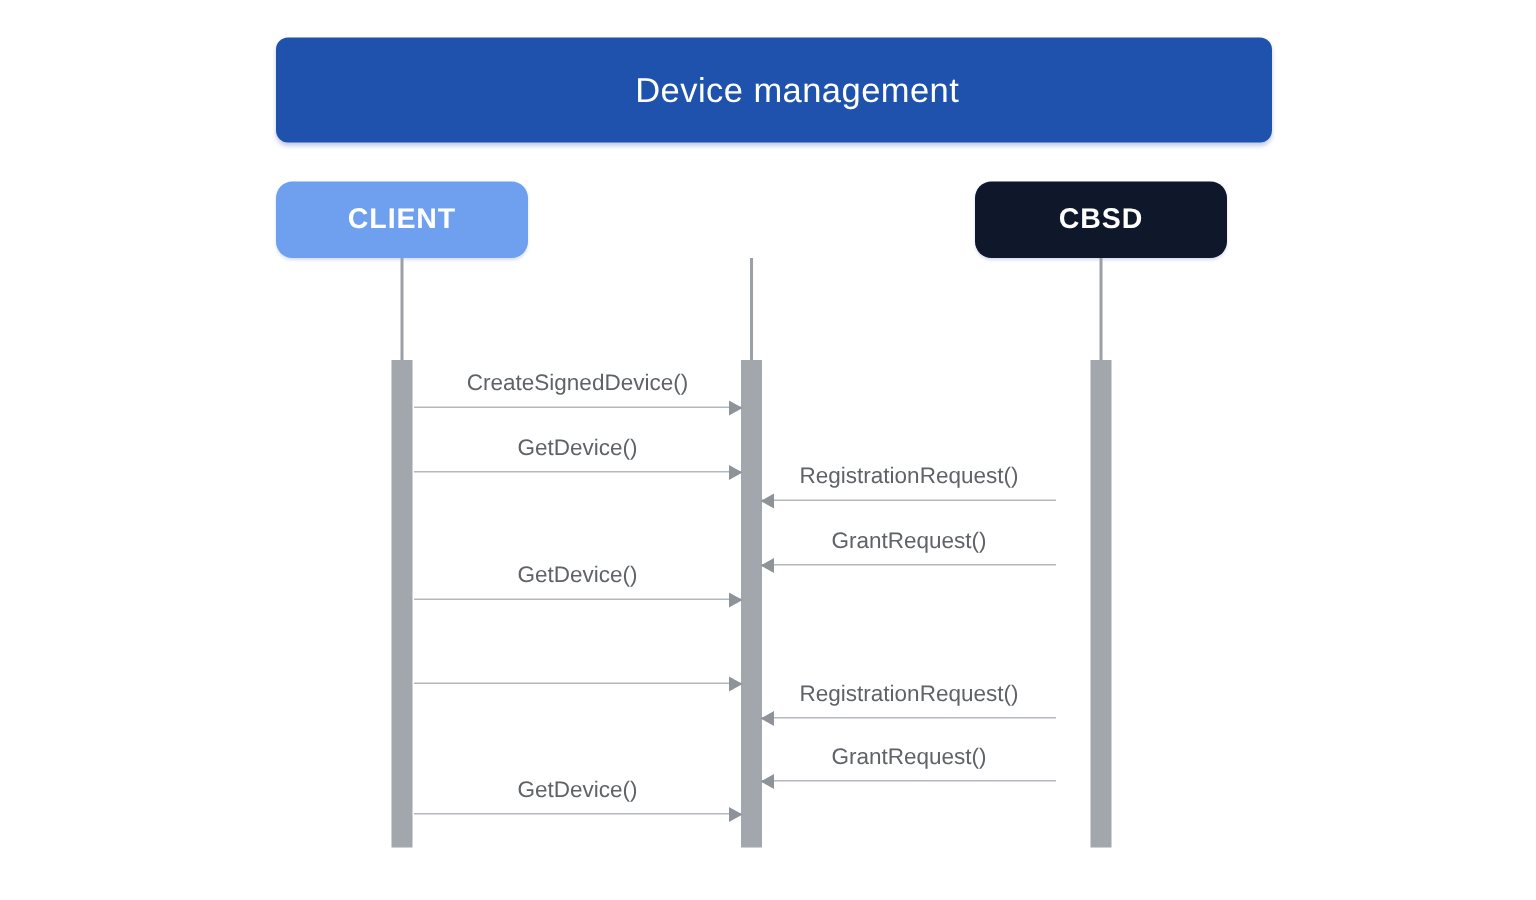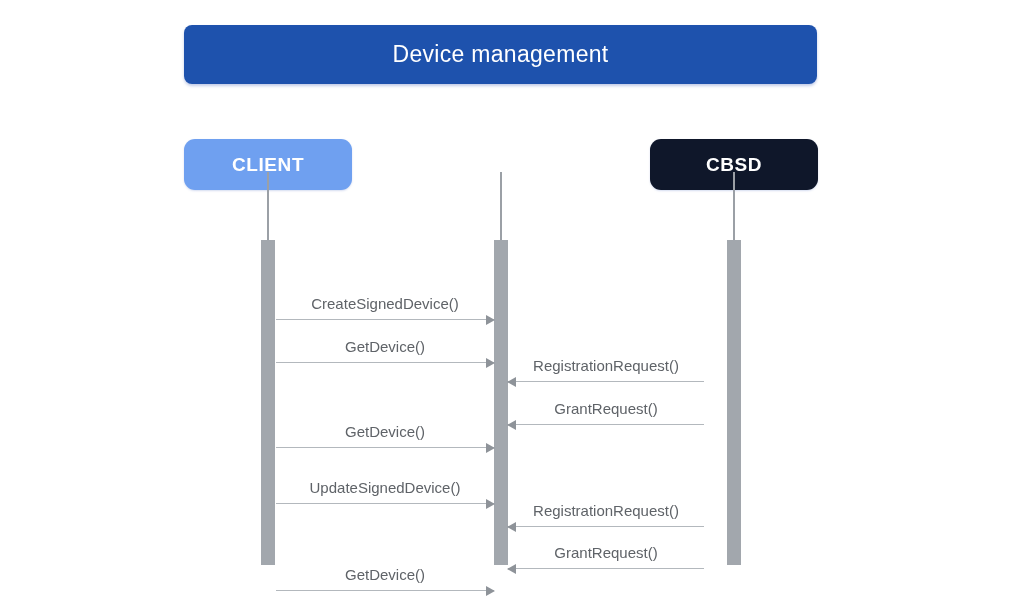--- a/index.html
+++ b/index.html
@@ -1,53 +1,53 @@
 <!DOCTYPE html>
 <html><head>
 <meta charset="utf-8">
 <style>
   html,body{margin:0;padding:0;background:#ffffff;}
   body{font-family:"Liberation Sans","DejaVu Sans",sans-serif;}
   #canvas{position:relative;width:1024px;height:600px;background:#ffffff;overflow:hidden;}
 
   
   .title-banner{
-    position:absolute;left:184px;top:25px;width:633px;height:59px;
+    position:absolute;left:184px;top:25px;width:633px;height:70px;
     background:#1e52ad;border-radius:8px;
     display:flex;align-items:center;justify-content:center;
     color:#ffffff;font-size:23px;font-weight:500;letter-spacing:0.3px;
     box-shadow:0 2px 3px rgba(80,110,190,0.35);
+    padding-left:31px;
   }
 
   
   .actor-box{
     position:absolute;top:121px;height:51px;width:168px;
     border-radius:11px;display:flex;align-items:center;justify-content:center;
     color:#ffffff;font-size:19px;font-weight:700;letter-spacing:0.6px;
     box-shadow:0 1px 2px rgba(90,120,200,0.25);
-    margin-top:18px;
   }
   .actor-client{left:184px;background:#6fa0f0;}
   .actor-sas{left:418px;background:#1d55b2;}
   .actor-cbsd{left:650px;background:#0f172a;}
 
   
   .lifeline{position:absolute;top:172px;height:68px;width:2px;background:#9ba0a6;}
   .lifeline-client{left:267px;}
   .lifeline-sas{left:500px;}
   .lifeline-cbsd{left:733px;}
 
   
   .activation{position:absolute;top:240px;height:325px;width:14px;background:#a2a7ad;}
   .activation-client{left:261px;}
   .activation-sas{left:494px;}
   .activation-cbsd{left:727px;}
 
   
-  .msg{position:absolute;height:30px;margin-top:48px;}
+  .msg{position:absolute;height:30px;}
   .msg.right{left:276px;width:218px;}
   .msg.left{left:508px;width:196px;}
   .msg .msg-label{
     position:absolute;left:0;right:0;bottom:8px;text-align:center;
     color:#5f6368;font-size:15px;white-space:nowrap;
   }
   .msg .msg-line{position:absolute;left:0;right:0;bottom:0;height:1.5px;background:#b3b8bd;}
   .msg .msg-head{position:absolute;width:0;height:0;bottom:-4.5px;
     border-top:5px solid transparent;border-bottom:5px solid transparent;}
   .msg.right .msg-head{right:-1px;border-left:9px solid #8e9399;}
@@ -99,21 +99,20 @@
     <div class="msg-head"></div>
   </div>
 
   <div class="msg right" style="top:370px;">
     <div class="msg-label">GetDevice()</div>
     <div class="msg-line"></div>
     <div class="msg-head"></div>
   </div>
 
   <div class="msg right" style="top:426px;">
-    <div class="msg-label">UpdateSignedDevice()</div>
     <div class="msg-line"></div>
     <div class="msg-head"></div>
   </div>
 
   <div class="msg left" style="top:449px;">
     <div class="msg-label">RegistrationRequest()</div>
     <div class="msg-line"></div>
     <div class="msg-head"></div>
   </div>
 

